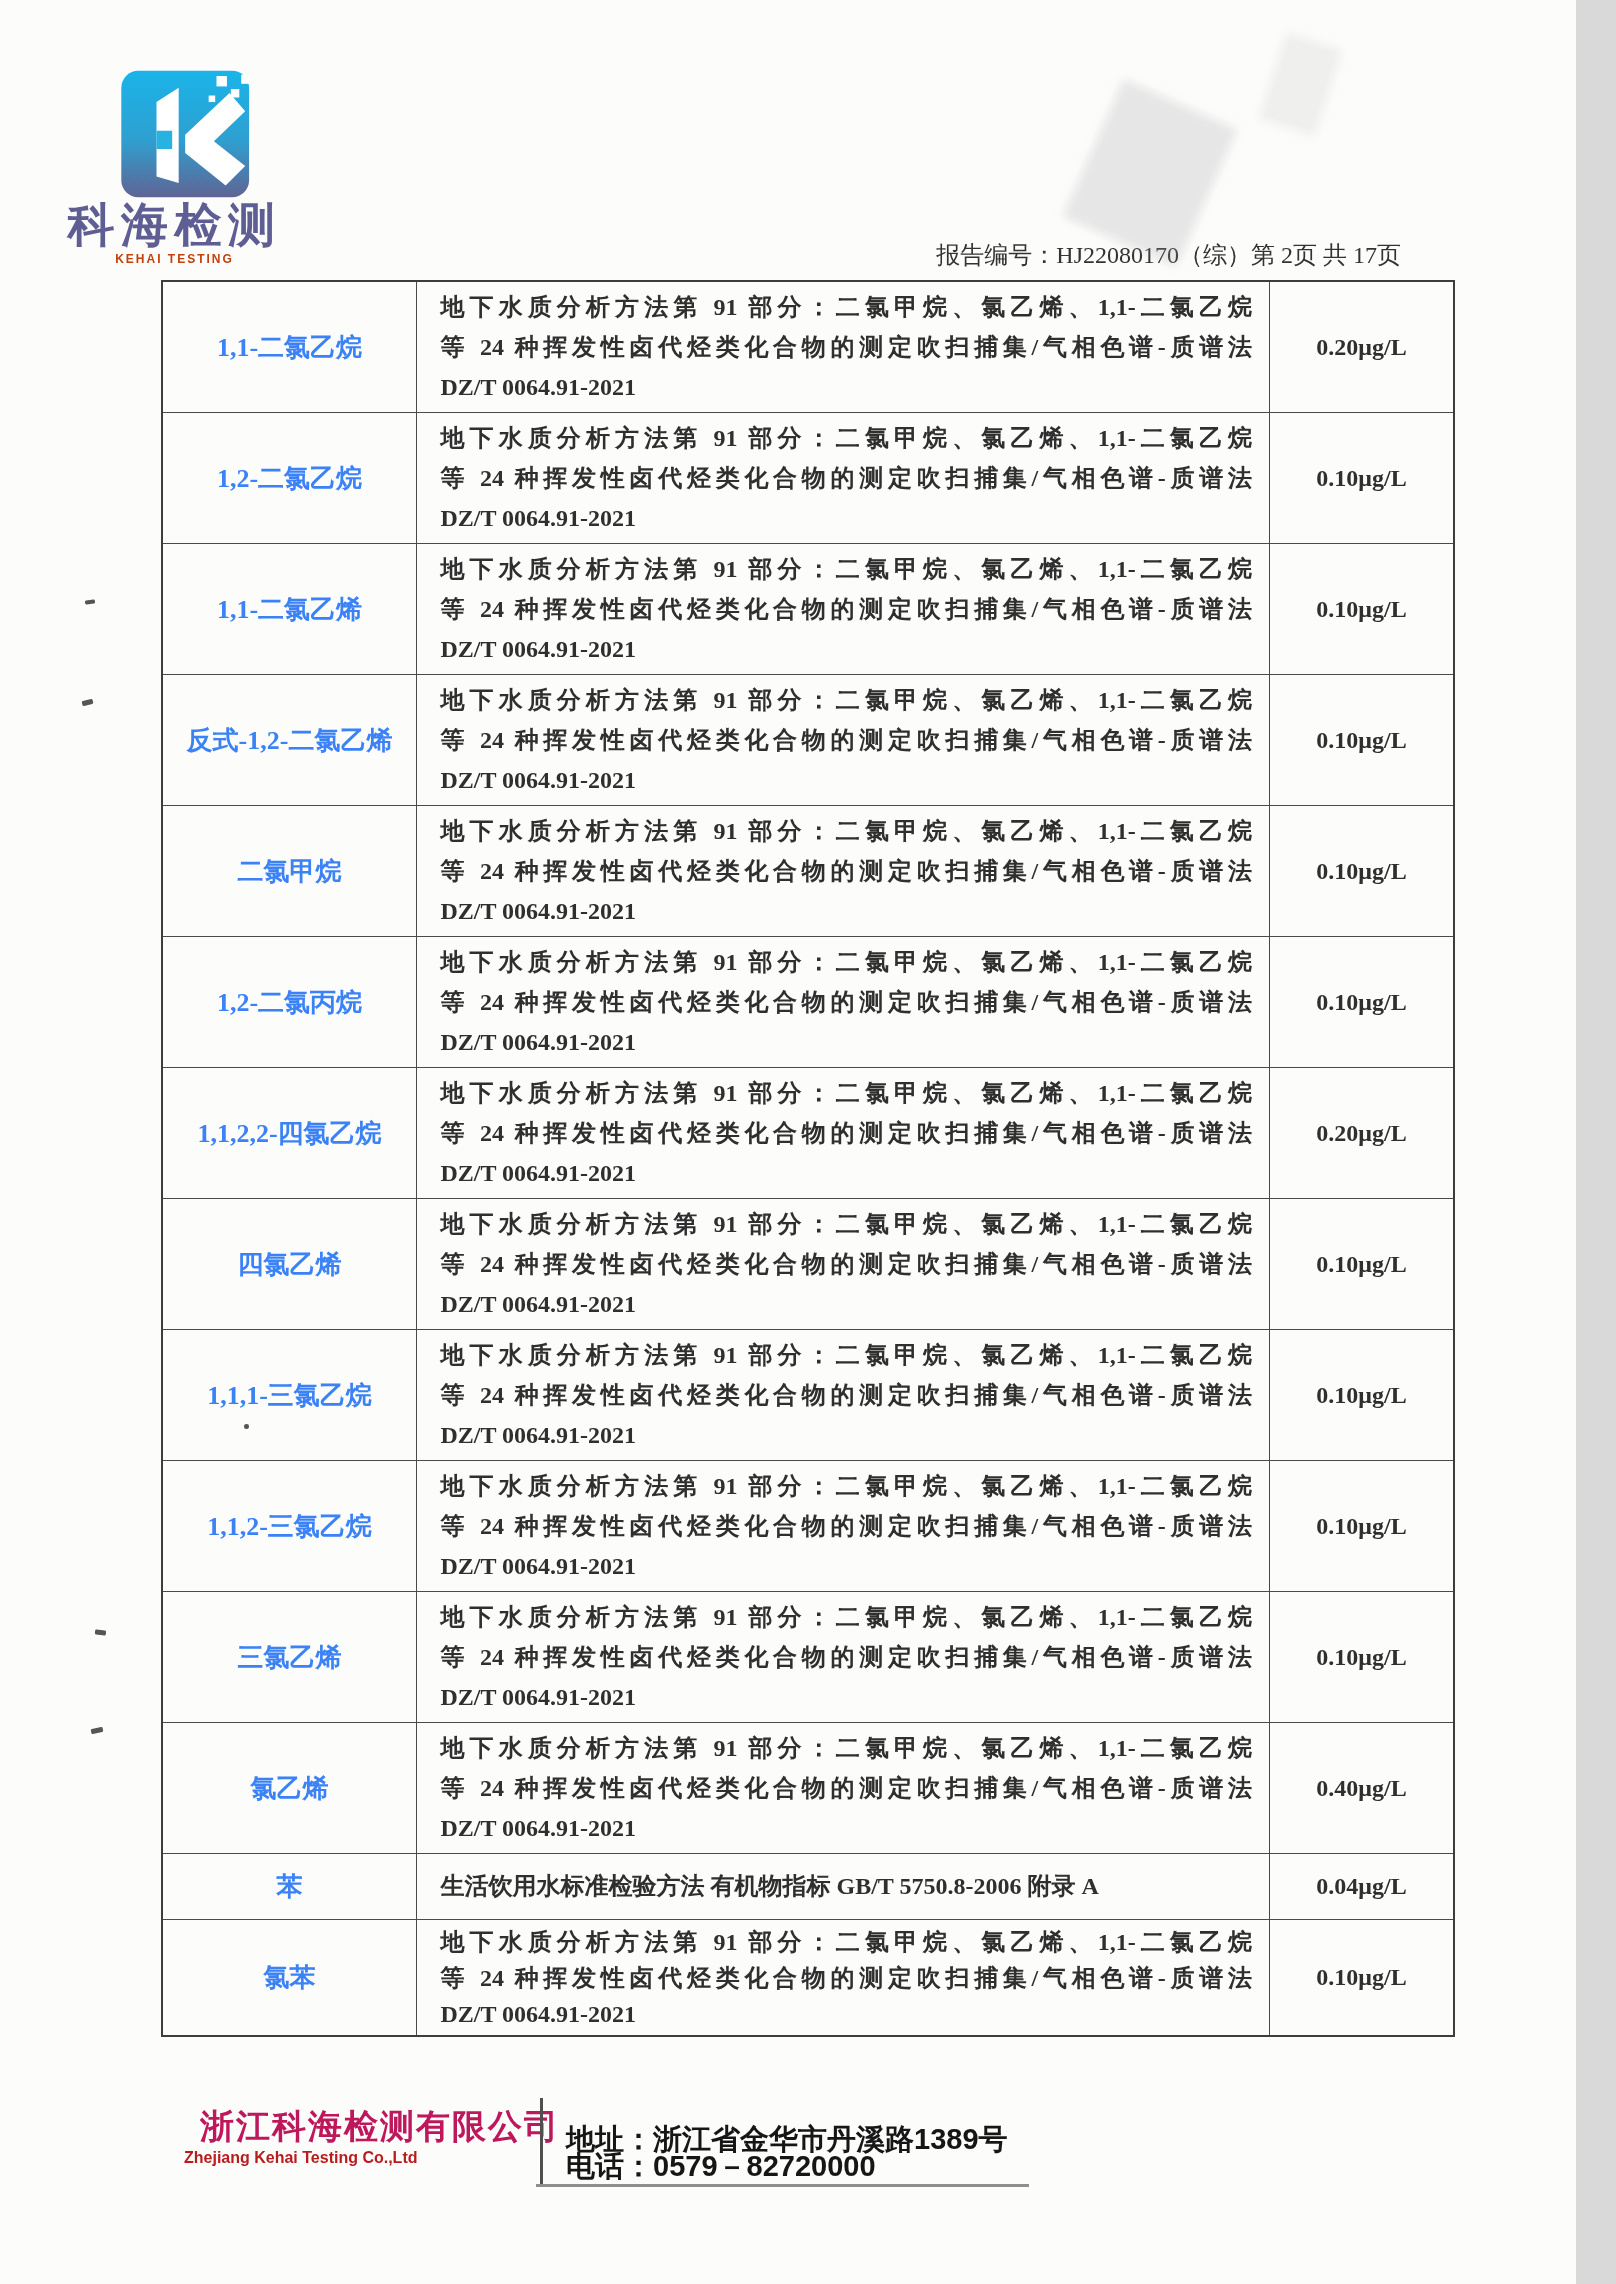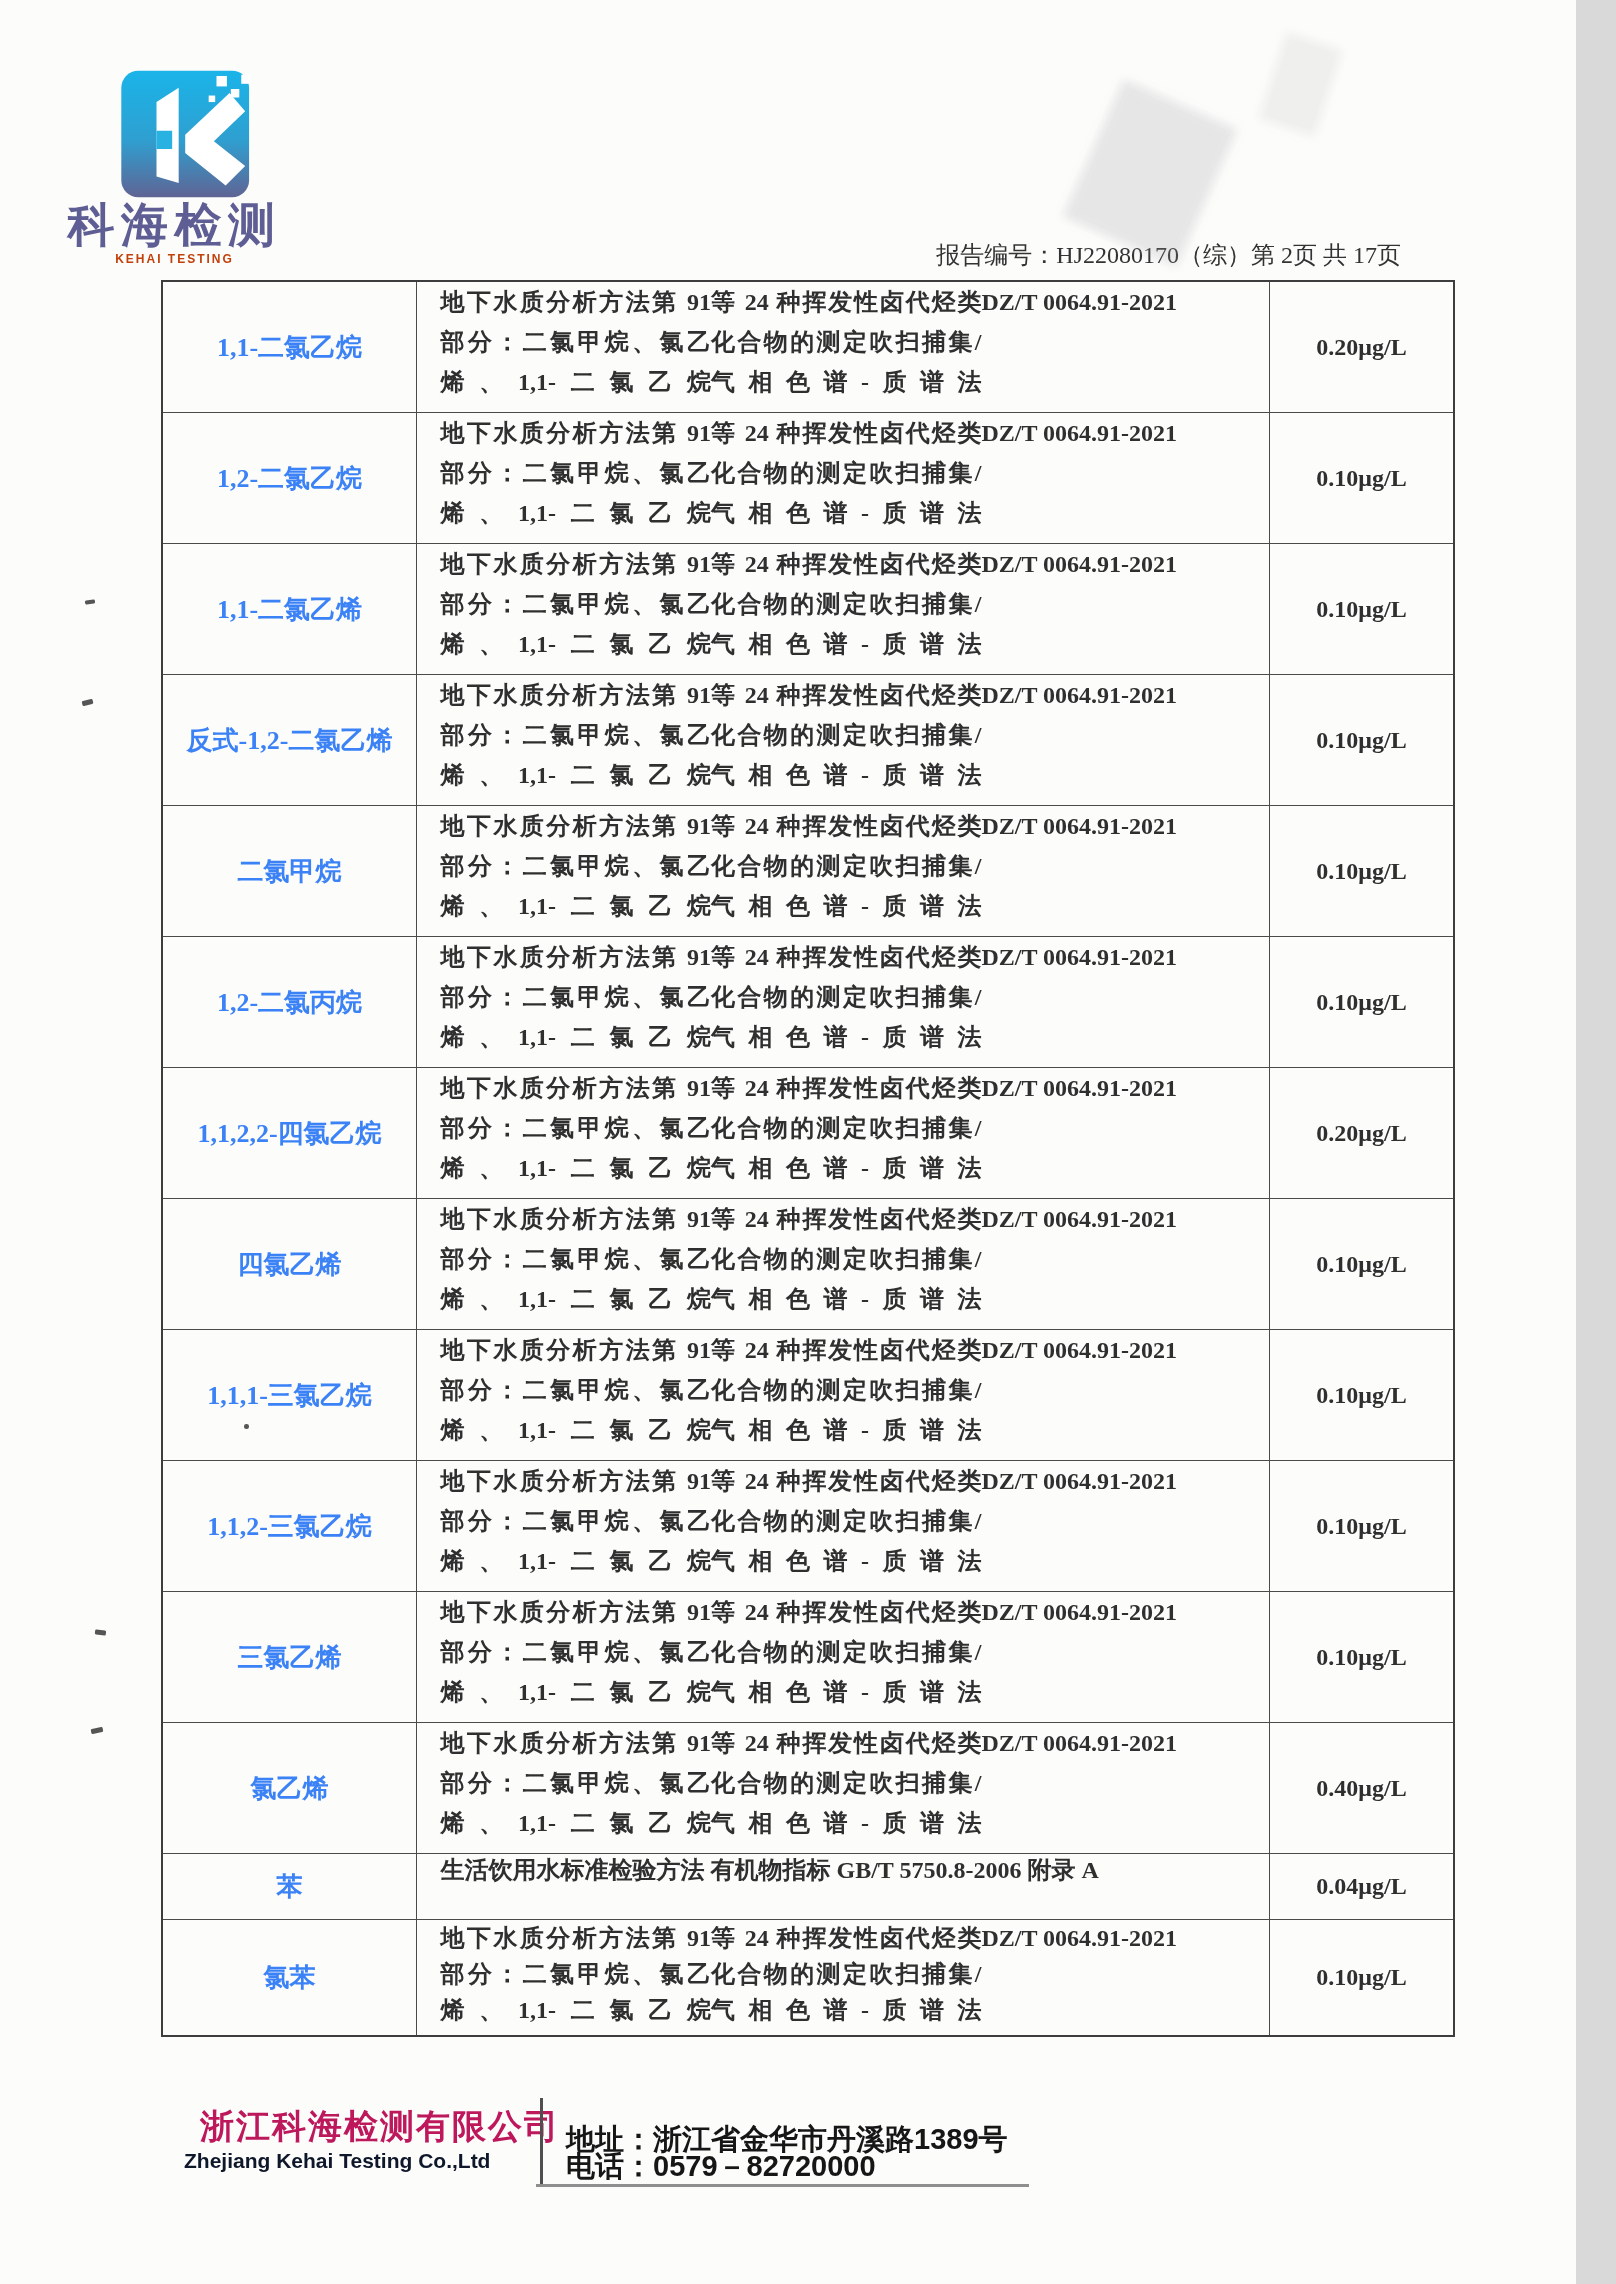--- a/index.html
+++ b/index.html
@@ -31,40 +31,40 @@
     box-sizing:border-box; border:2px solid #3d3d3d; background:#fcfcfa;
   }
   .t-row { display:grid; grid-template-columns:254px 853px 1fr; border-bottom:1.3px solid #4a4a4a; }
   .t-row:last-child { border-bottom:none; }
   .c-name {
     border-right:1.3px solid #4a4a4a; display:flex; align-items:center; justify-content:center;
     font-weight:bold; font-size:26px; color:#3b82f6; text-align:center; padding:0 3.9px;
   }
   .c-method {
     border-right:1.3px solid #4a4a4a; padding:0 17px 0 23.5px;
-    display:flex; justify-content:center;
+    display:flex; flex-direction:column; justify-content:center;
     font-weight:bold; font-size:24px; color:#2f2f2f;
   }
   .c-limit {
     display:flex; align-items:center; justify-content:center;
     font-weight:bold; font-size:24px; color:#2f2f2f;
   }
   .method-line { width:100%; line-height:40px; }
   .row-compact .method-line { line-height:36px; }
   .row-short  .method-line { line-height:33px; }
   .ml-justify { text-align:justify; text-align-last:justify; }
   
   .f-company-cn {
     position:absolute; left:200px; top:2104px;
     font-size:34px; font-weight:bold; letter-spacing:2px; color:#be185d;
     font-family:"Liberation Sans", sans-serif;
   }
   .f-company-en {
     position:absolute; left:184px; top:2149px;
-    font-size:21px; font-weight:bold; color:#0f172a;
+    font-size:16px; font-weight:bold; color:#b91c1c;
     font-family:"Liberation Sans", sans-serif;
   }
   .f-divider { position:absolute; left:540px; top:2098px; width:2.6px; height:87px; background:#4f4f4f; }
   .f-address {
     position:absolute; left:566px; top:2104px;
     font-size:29px; font-weight:bold; color:#161616;
     font-family:"Liberation Sans", sans-serif;
     margin-top:16px;
   }
   .f-phone {

